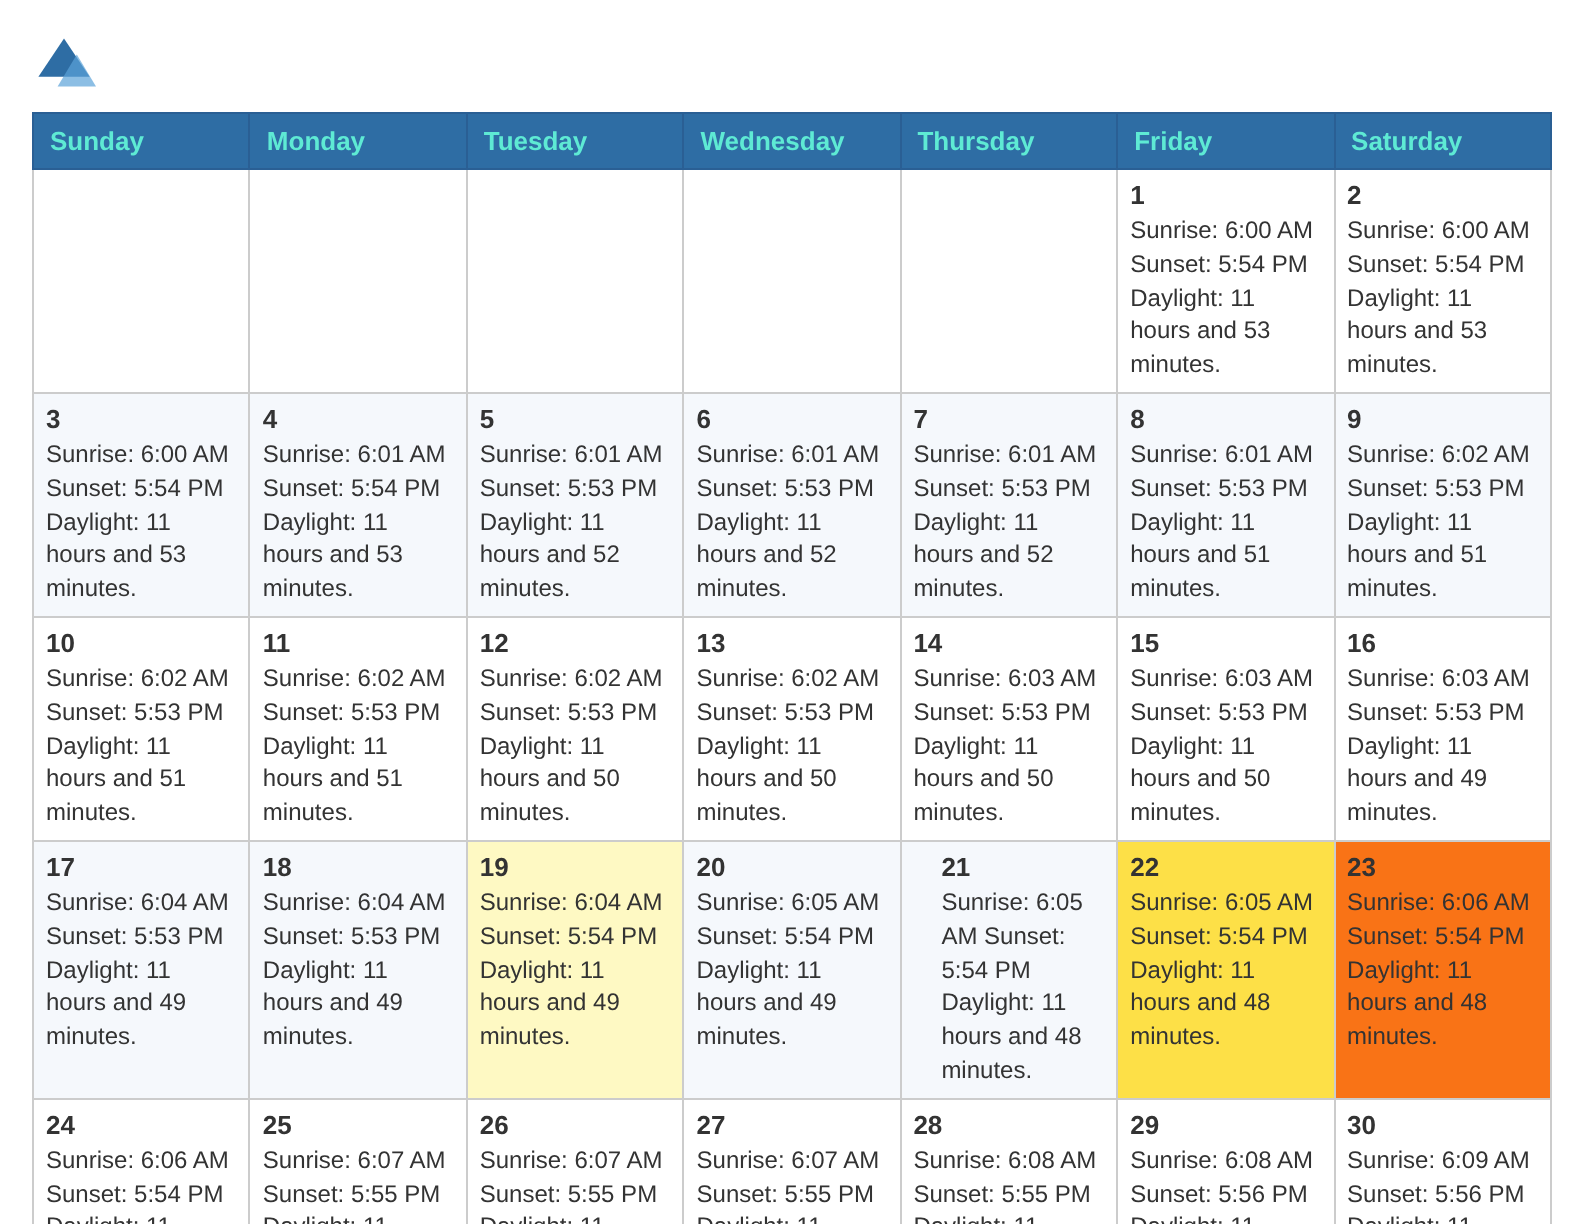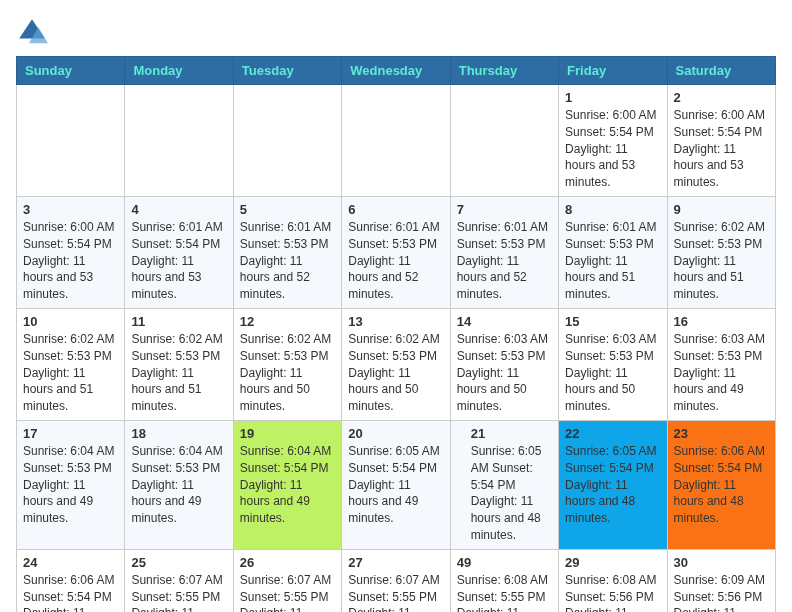--- a/index.html
+++ b/index.html
@@ -257,42 +257,42 @@
 Daylight: 11 hours
 and 49 minutes.</div>
         </td>
         <td style="background: rgb(245, 248, 252);">
           <span class="day-number">18</span>
           <div class="day-info">Sunrise: 6:04 AM
 Sunset: 5:53 PM
 Daylight: 11 hours
 and 49 minutes.</div>
         </td>
-        <td style="background: #bef264;">
+        <td style="background: #fef9c3;">
           <span class="day-number">19</span>
           <div class="day-info">Sunrise: 6:04 AM
 Sunset: 5:54 PM
 Daylight: 11 hours
 and 49 minutes.</div>
         </td>
         <td style="background: rgb(245, 248, 252);">
           <span class="day-number">20</span>
           <div class="day-info">Sunrise: 6:05 AM
 Sunset: 5:54 PM
 Daylight: 11 hours
 and 49 minutes.</div>
         </td>
         <td style="background: rgb(245, 248, 252); padding-left: 20px;">
           <span class="day-number">21</span>
           <div class="day-info">Sunrise: 6:05 AM
 Sunset: 5:54 PM
 Daylight: 11 hours
 and 48 minutes.</div>
         </td>
-        <td style="background: #0ea5e9;">
+        <td style="background: #fde047;">
           <span class="day-number">22</span>
           <div class="day-info">Sunrise: 6:05 AM
 Sunset: 5:54 PM
 Daylight: 11 hours
 and 48 minutes.</div>
         </td>
         <td style="background: #f97316;">
           <span class="day-number">23</span>
           <div class="day-info">Sunrise: 6:06 AM
 Sunset: 5:54 PM
@@ -323,21 +323,21 @@
 and 47 minutes.</div>
         </td>
         <td>
           <span class="day-number">27</span>
           <div class="day-info">Sunrise: 6:07 AM
 Sunset: 5:55 PM
 Daylight: 11 hours
 and 47 minutes.</div>
         </td>
         <td>
-          <span class="day-number">49</span>
+          <span class="day-number">28</span>
           <div class="day-info">Sunrise: 6:08 AM
 Sunset: 5:55 PM
 Daylight: 11 hours
 and 47 minutes.</div>
         </td>
         <td>
           <span class="day-number">29</span>
           <div class="day-info">Sunrise: 6:08 AM
 Sunset: 5:56 PM
 Daylight: 11 hours

